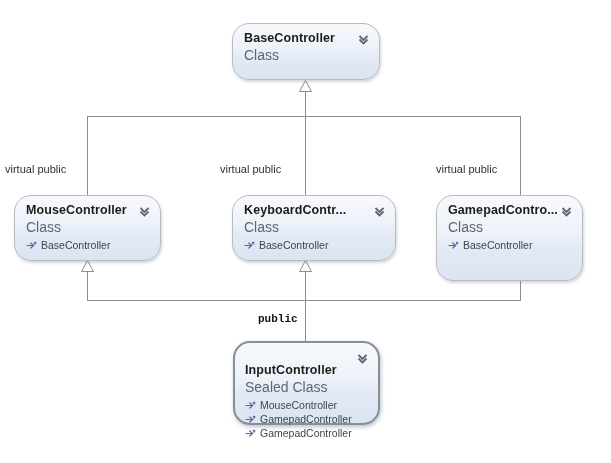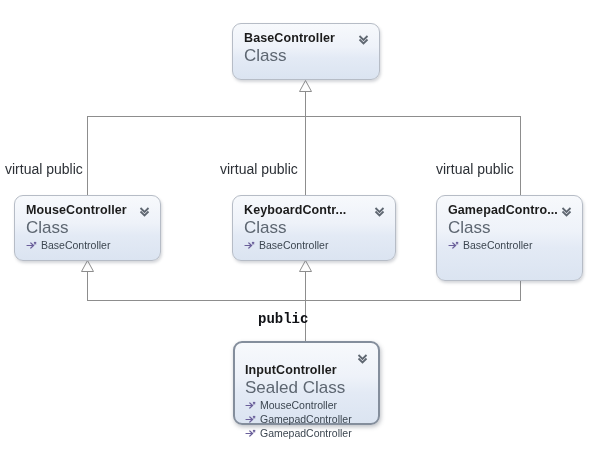--- a/index.html
+++ b/index.html
@@ -24,42 +24,42 @@
     width: 611px;
     height: 463px;
     pointer-events: none;
   }
 
   
   .clsbox {
     position: absolute;
     box-sizing: border-box;
     border: 1px solid #b6bcc6;
-    border-radius: 9px;
+    border-radius: 17px;
     background: linear-gradient(to bottom, #f7f9fc 0%, #eef2f9 42%, #e3eaf5 62%, #dbe4f1 100%);
     box-shadow: 1px 2px 3px rgba(120,128,140,0.32);
     padding: 7px 10px 8px 11px;
   }
   .clsbox.selected {
     border: 2px solid #848e9c;
     box-shadow: 1px 2px 4px rgba(100,108,120,0.42);
     padding: 20px 9px 7px 10px;
   }
   .cls-title {
     font-size: 12.5px;
     font-weight: bold;
     color: #1b1b1b;
     letter-spacing: 0.1px;
     line-height: 15px;
     white-space: nowrap;
     overflow: hidden;
     padding-right: 22px;
   }
   .cls-kind {
-    font-size: 17px;
+    font-size: 14px;
     color: #5d6671;
     line-height: 15px;
     margin-top: 2px;
     white-space: nowrap;
   }
   .chev {
     position: absolute;
     top: 9px;
     right: 9px;
     width: 13px;
@@ -87,21 +87,21 @@
   }
   .member-icon svg { display: block; }
   .member-label {
     font-size: 10.5px;
     color: #3c4650;
   }
 
   
   .edge-label {
     position: absolute;
-    font-size: 14px;
+    font-size: 11px;
     color: #2c3036;
     white-space: nowrap;
     line-height: 13px;
   }
   .edge-label.bold {
     font-weight: bold;
     color: #101216;
     font-family: Liberation Mono, monospace;
   }
 </style>

